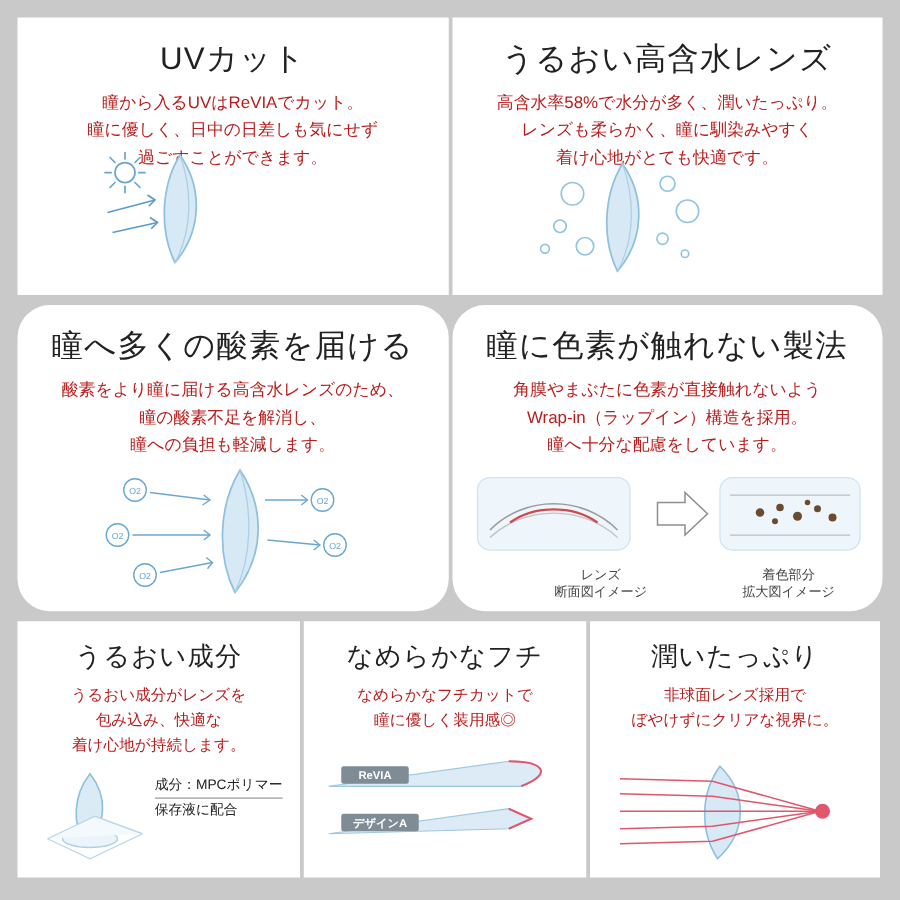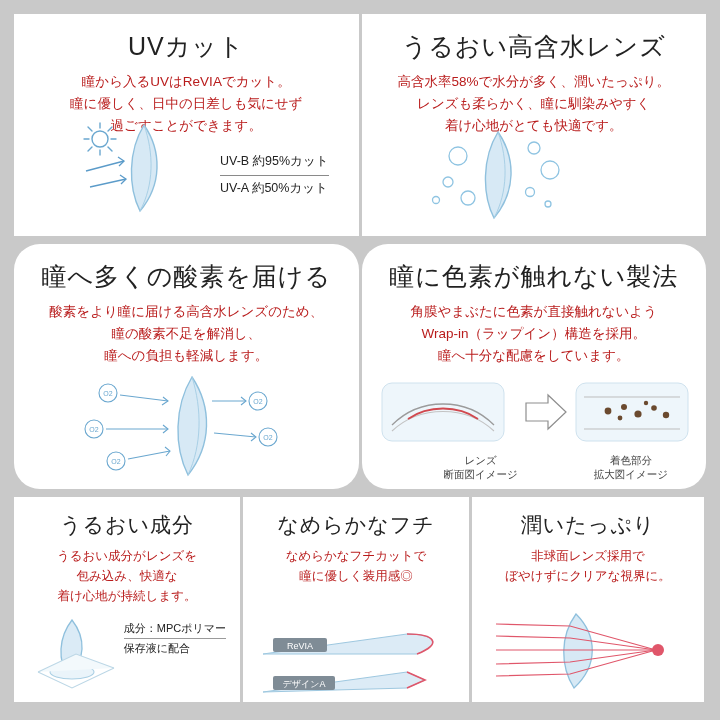--- a/index.html
+++ b/index.html
@@ -108,24 +108,20 @@
 
           <g stroke="#5b9bc9" stroke-width="1.3" fill="none">
             <path d="M20 56 L 58 46"></path>
             <path d="M52 42 L 58 46 L 53 51"></path>
             <path d="M24 72 L 60 64"></path>
             <path d="M54 60 L 60 64 L 55 69"></path>
           </g>
         </svg>
       </div>
 
-      <div class="uv-box">
-        <div class="line">UV-B 約95%カット</div>
-        <div class="line2">UV-A 約50%カット</div>
-      </div>
     </div>
 
     <div class="card half">
       <div class="title">うるおい高含水レンズ</div>
       <div class="body" style="white-space:pre-line">高含水率58%で水分が多く、潤いたっぷり。
 レンズも柔らかく、瞳に馴染みやすく
 着け心地がとても快適です。</div>
 
       <div class="svgwrap" style="left:50px;bottom:6px;">
         <svg width="200" height="100" viewBox="0 0 200 100">
@@ -249,21 +245,21 @@
         <div class="ing-underline">成分：MPCポリマー</div>
         <div>保存液に配合</div>
       </div>
     </div>
 
     <div class="card third-b">
       <div class="title">なめらかなフチ</div>
       <div class="body" style="white-space:pre-line">なめらかなフチカットで
 瞳に優しく装用感◎</div>
 
-      <div class="svgwrap" style="left:14px;bottom:0;">
+      <div class="svgwrap" style="left:14px;bottom:24px;font-weight:bold;">
         <svg width="198" height="74" viewBox="0 0 198 74">
 
           <path d="M6 30 L 150 10 C 178 10, 186 20, 160 30 Z" fill="#dcebf6" stroke="#9ec8e0" stroke-width="1"></path>
           <path d="M150 10 C 178 10, 186 20, 160 30" fill="none" stroke="#e0566a" stroke-width="1.6"></path>
           <rect x="16" y="14" width="54" height="14" rx="2" fill="#7f8c96"></rect>
           <text x="43" y="24.5" fill="#ffffff" font-size="9" font-family="Liberation Sans, sans-serif" text-anchor="middle">ReVIA</text>
 
           <path d="M6 68 L 150 48 L 168 56 L 150 64 Z" fill="#dcebf6" stroke="#9ec8e0" stroke-width="1"></path>
           <path d="M150 48 L 168 56 L 150 64" fill="none" stroke="#e0566a" stroke-width="1.6"></path>
           <rect x="16" y="52" width="62" height="14" rx="2" fill="#7f8c96"></rect>

